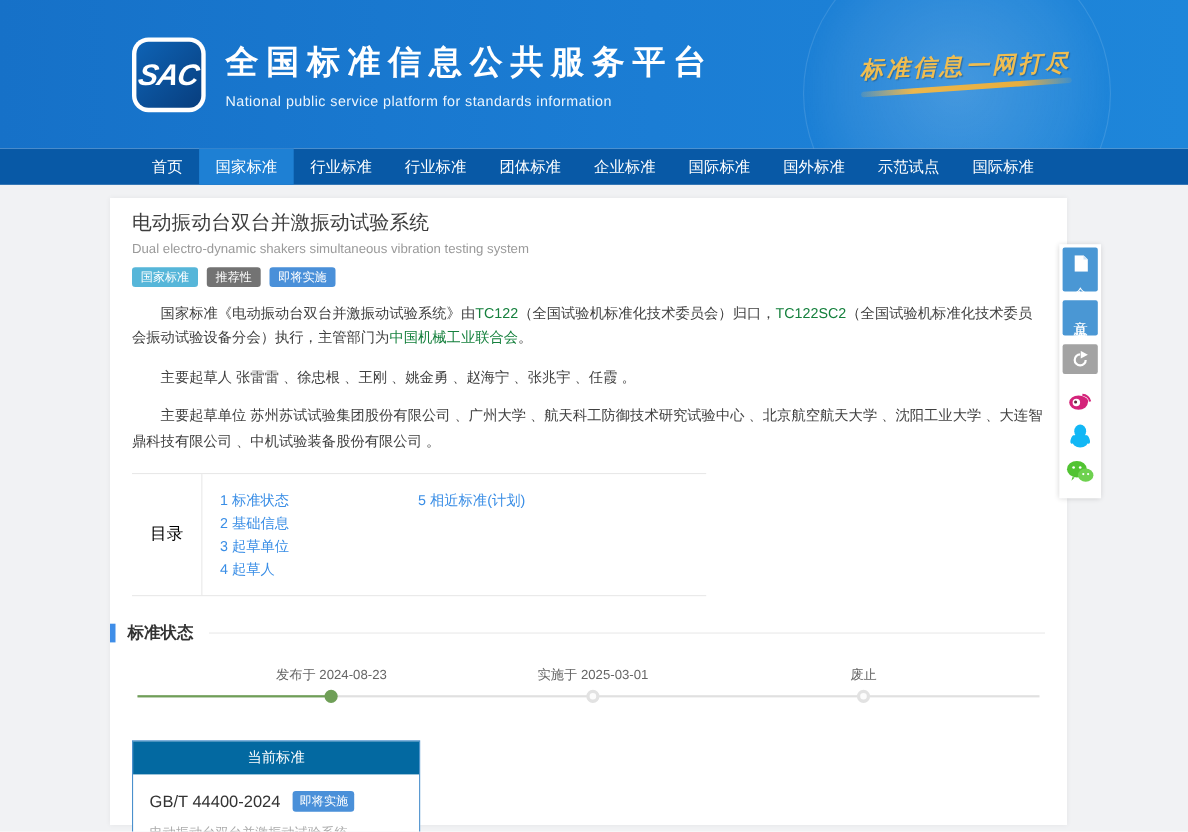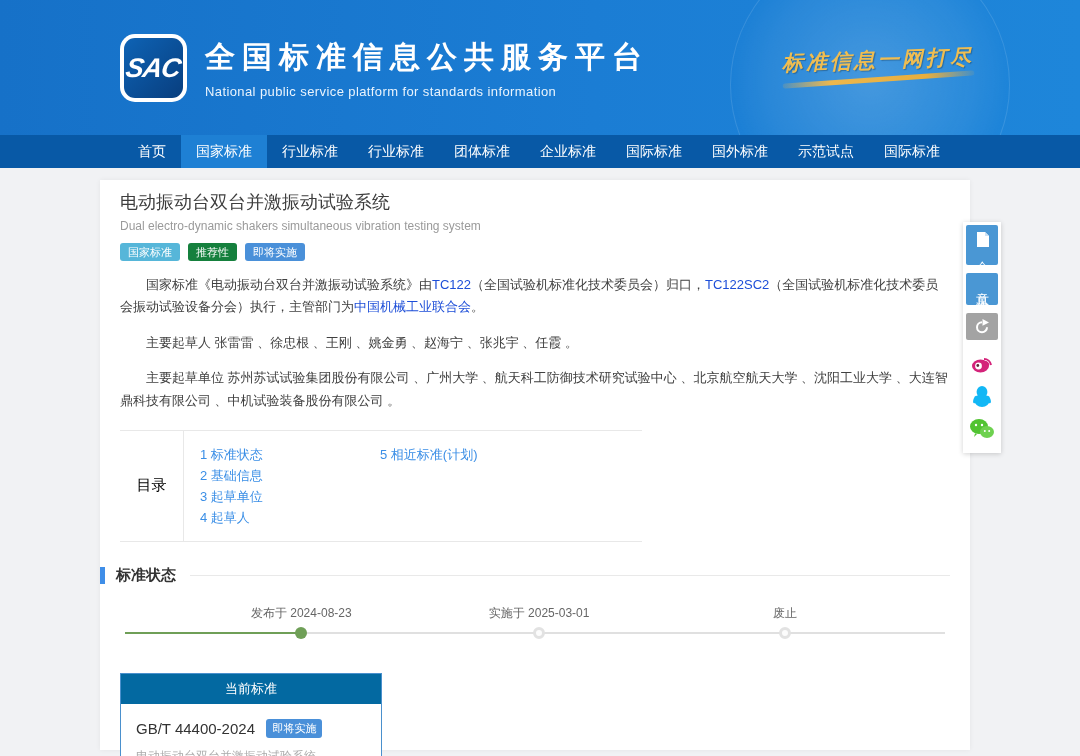--- a/index.html
+++ b/index.html
@@ -36,21 +36,21 @@
 
   
   .content { position:absolute; left:100px; top:180px; width:870px; height:570px; background:#fff;
     padding:10px 20px 0; box-shadow:0 0 5px rgba(0,0,0,.06); }
   .std-title { font-size:18px; font-weight:400; color:#3d3d3d; }
   .std-title-en { font-size:12px; color:#9a9a9a; margin-top:5px; }
   .tags { margin-top:9px; }
   .tag { display:inline-block; color:#fff; font-size:11px; padding:3px 8px; border-radius:3px;
     margin-right:8px; line-height:1.1; }
   .para { font-size:13px; color:#404040; line-height:1.72; text-indent:2em; margin-top:13px; }
-  .text-link { color:#1d4ed8; text-decoration:none; cursor:pointer; }
+  .text-link { color:#15803d; text-decoration:none; cursor:pointer; }
 
   .catalog { margin-top:18px; width:522px; min-height:104px; border-top:1px solid #e8e8e8;
     border-bottom:1px solid #e8e8e8; display:flex; }
   .catalog-label { width:64px; border-right:1px solid #e8e8e8; display:flex; align-items:center;
     justify-content:center; font-size:15px; color:#000000; }
   .catalog-cols { display:flex; padding:13px 0 13px 16px; flex:1;gap:28px; }
   .catalog-col { width:152px; }
   .catalog-link { font-size:13px; color:#3a8ee6; line-height:21px; cursor:pointer; white-space:nowrap; }
 
   .section-head { margin:24px 0 0 -20px; display:flex; align-items:center;justify-content:center; }
@@ -118,21 +118,21 @@
     <div class="nav-item">企业标准</div>
     <div class="nav-item">国际标准</div>
     <div class="nav-item">国外标准</div>
     <div class="nav-item">示范试点</div>
     <div class="nav-item">国际标准</div>
   </nav>
 
 <main class="content">
   <h2 class="std-title">电动振动台双台并激振动试验系统</h2>
   <div class="std-title-en">Dual electro-dynamic shakers simultaneous vibration testing system</div>
-  <div class="tags"><span class="tag" style="background: rgb(86, 182, 217);">国家标准</span><span class="tag" style="background: #15803d;">推荐性</span><span class="tag" style="background: rgb(74, 144, 217);">即将实施</span></div>
+  <div class="tags"><span class="tag" style="background: rgb(86, 182, 217);">国家标准</span><span class="tag" style="background: #737373;">推荐性</span><span class="tag" style="background: rgb(74, 144, 217);">即将实施</span></div>
 
   <p class="para"><span>国家标准《电动振动台双台并激振动试验系统》由</span><a class="text-link">TC122</a><span>（全国试验机标准化技术委员会）归口，</span><a class="text-link">TC122SC2</a><span>（全国试验机标准化技术委员会振动试验设备分会）执行，主管部门为</span><a class="text-link">中国机械工业联合会</a><span>。</span></p>
   <p class="para">主要起草人 张雷雷 、徐忠根 、王刚 、姚金勇 、赵海宁 、张兆宇 、任霞 。</p>
   <p class="para">主要起草单位 苏州苏试试验集团股份有限公司 、广州大学 、航天科工防御技术研究试验中心 、北京航空航天大学 、沈阳工业大学 、大连智鼎科技有限公司 、中机试验装备股份有限公司 。</p>
 
   <div class="catalog">
     <div class="catalog-label">目录</div>
     <div class="catalog-cols">
         <div class="catalog-col">
           <div class="catalog-link">1 标准状态</div>

